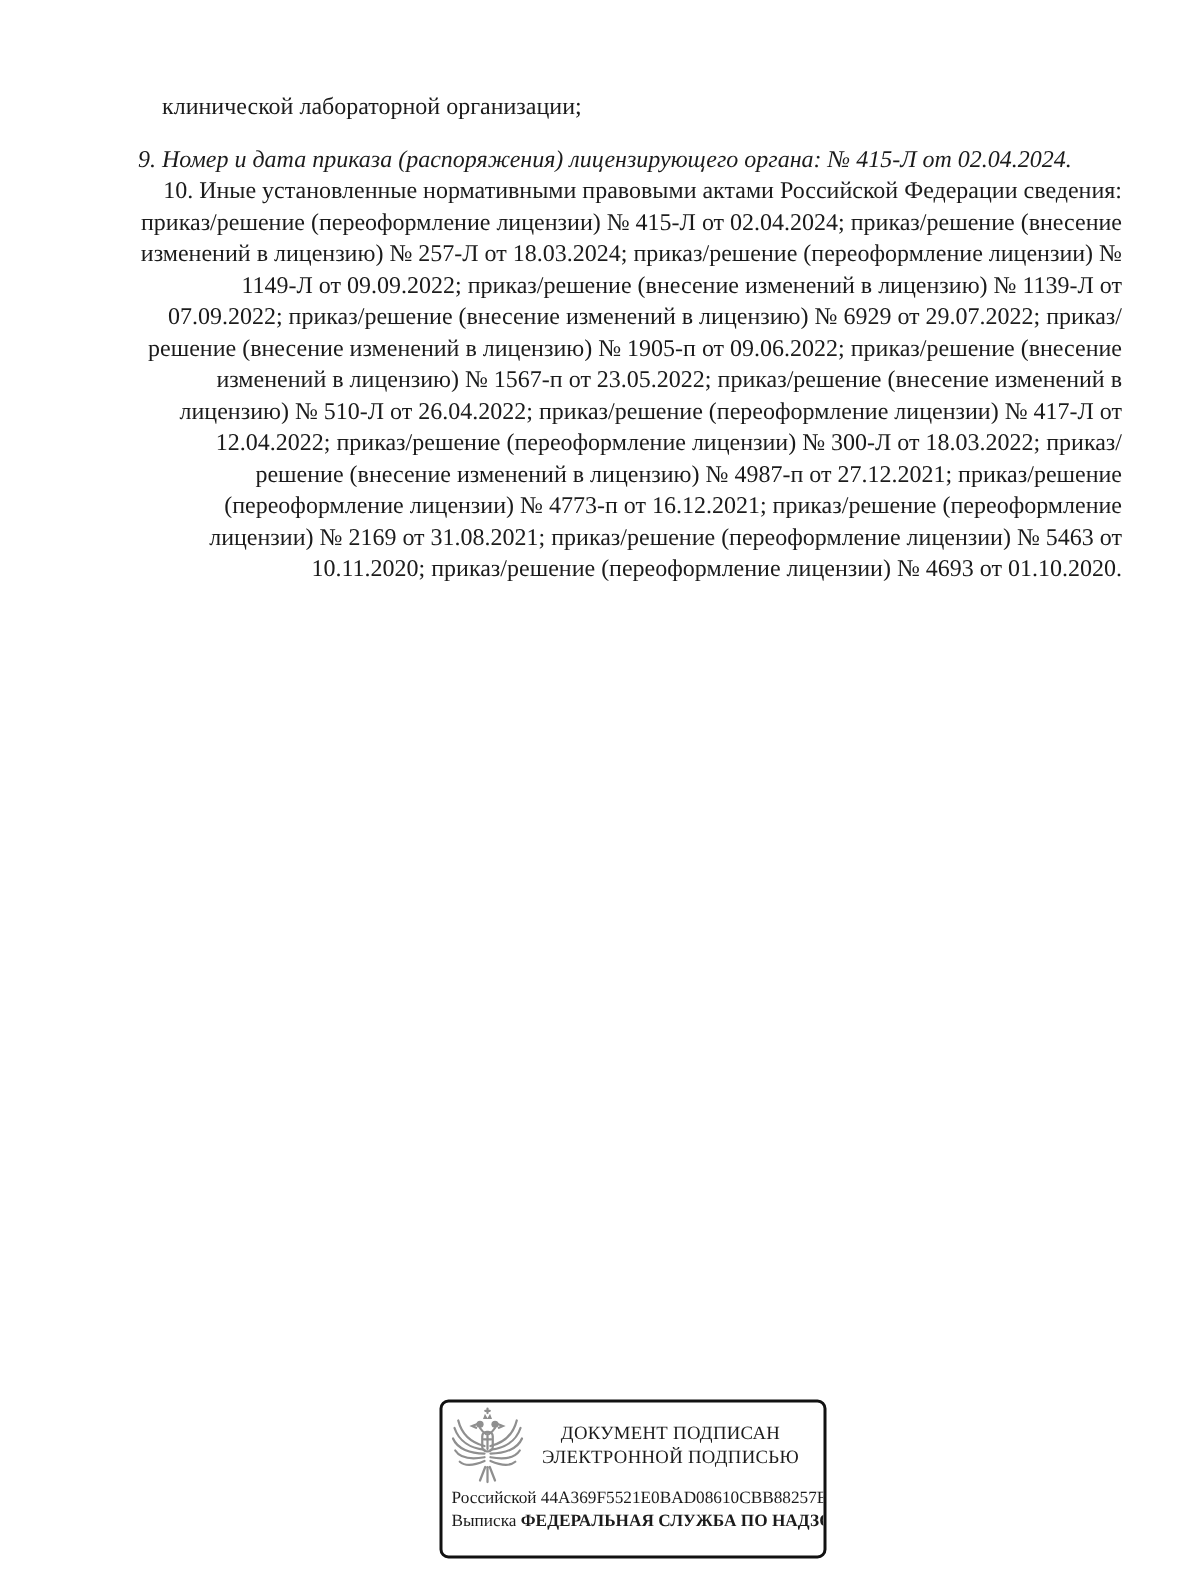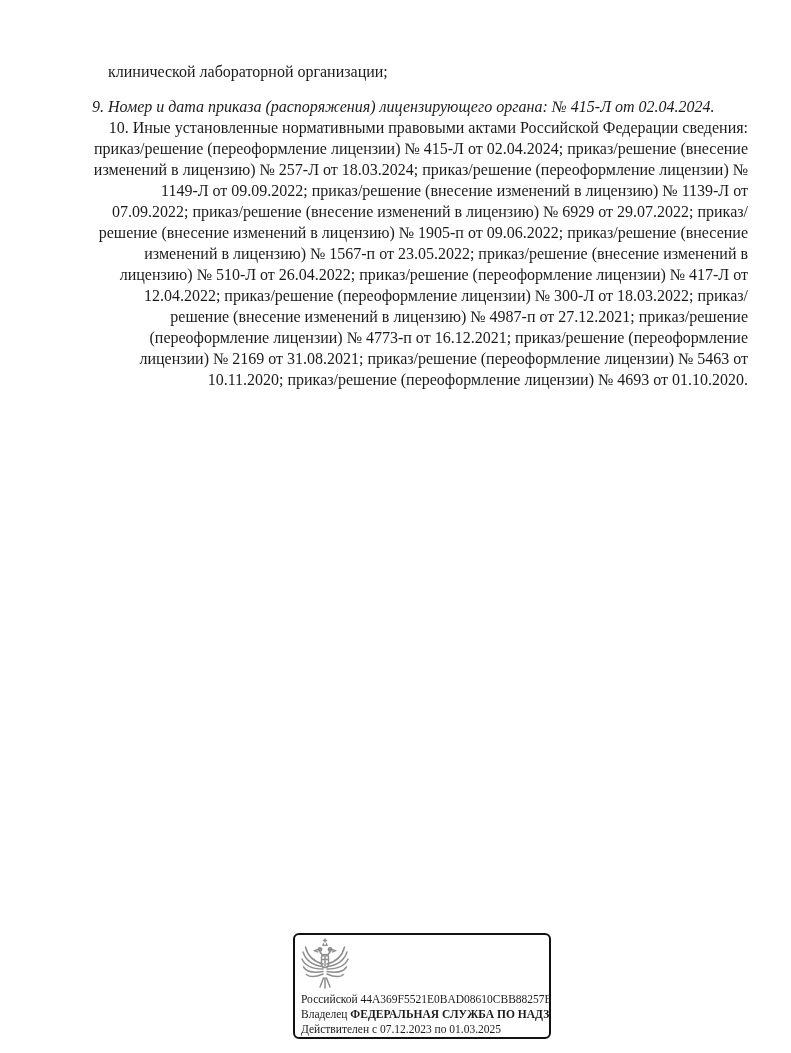--- a/index.html
+++ b/index.html
@@ -101,27 +101,30 @@
           <path d="M26 26 C 34 24, 41 19, 43.5 9"></path>
           <path d="M26 28.5 C 35 27.5, 43 23, 46 14"></path>
           <path d="M26 31 C 35.5 31, 44 28, 47 21"></path>
           <path d="M26 33.5 C 34.5 35, 42 34.5, 45.5 29"></path>
           <path d="M26 36 C 33 39, 39 39.5, 42.5 36.5"></path>
           <rect x="20.5" y="16.5" width="7" height="13" rx="3"></rect>
           <path d="M24 18 v10 M21.5 21.5 h5"></path>
           <path d="M22.5 40 L19 49 M24 40 L24 50 M25.5 40 L29 49"></path>
         </g>
       </svg>
+      <div class="stamp-title">
+        <div>ДОКУМЕНТ ПОДПИСАН</div>
+        <div>ЭЛЕКТРОННОЙ ПОДПИСЬЮ</div>
+      </div>
     </div>
     <div class="stamp-lines">
       <div>
         <span>Российской</span>
         <span>44A369F5521E0BAD08610CBB88257ED3</span>
       </div>
       <div>
-        <span>Владелец</span>
+        <span>Выписка</span>
         <span class="owner-value">ФЕДЕРАЛЬНАЯ СЛУЖБА ПО НАДЗОРУ В С</span>
       </div>
-      <div>Действителен с 07.12.2023 по 01.03.2025</div>
     </div>
   </div>
 
 </div>
 
 </body></html>

